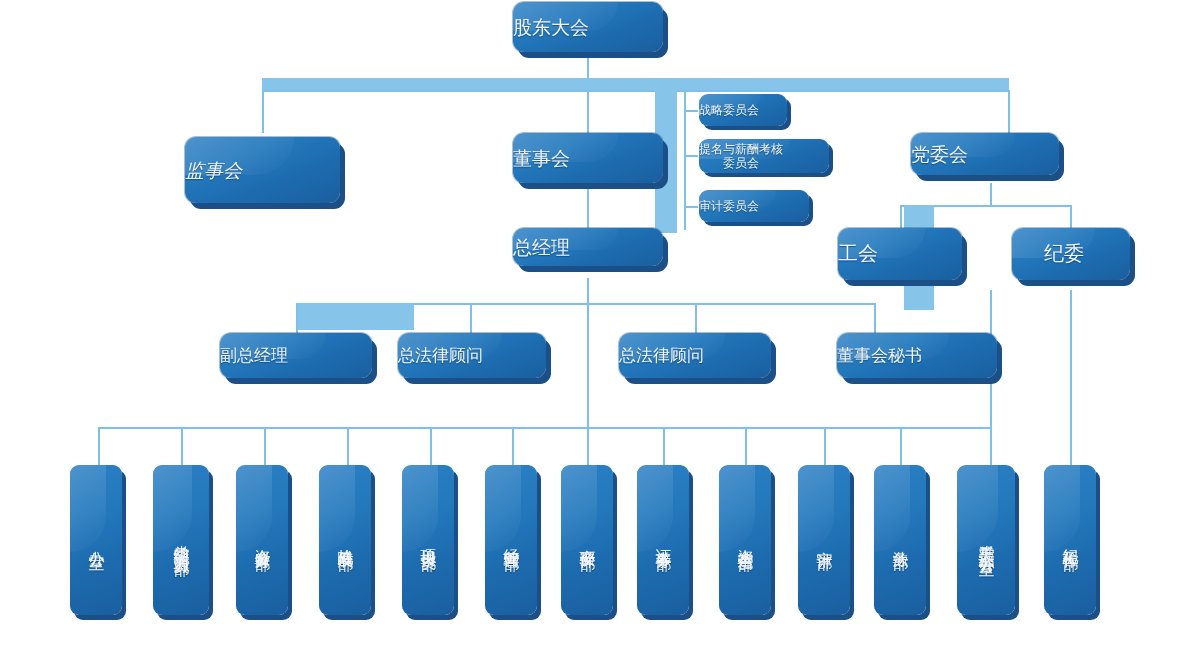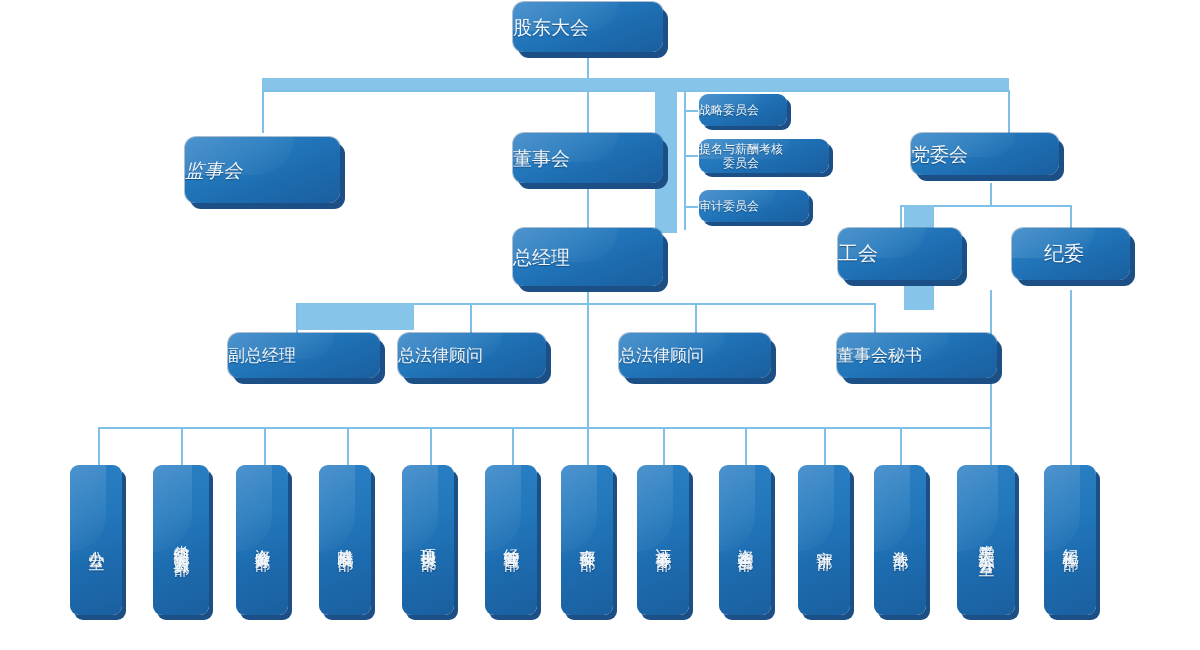--- a/index.html
+++ b/index.html
@@ -151,33 +151,33 @@
     <span class="lbl">战略委员会</span>
   </div>
   <div class="node cmt-node" style="left:699px; top:139px; width:130px; height:34px;">
     <span class="lbl" style="white-space:pre-line;">提名与薪酬考核
 委员会</span>
   </div>
   <div class="node cmt-node" style="left:699px; top:190px; width:110px; height:32px;">
     <span class="lbl">审计委员会</span>
   </div>
 
-  <div class="node lvl3-node" style="left:513px; top:228px; width:150px; height:58px;">
+  <div class="node lvl3-node" style="left:513px; top:228px; width:150px; height:38px;">
     <span class="lbl">总经理</span>
   </div>
 
   <div class="node side-node" style="left:838px; top:228px; width:124px; height:52px;">
     <span class="lbl">工会</span>
   </div>
 
   <div class="node side-node" style="left:1012px; top:228px; width:118px; height:52px;padding-left:32px;">
     <span class="lbl">纪委</span>
   </div>
 
-  <div class="node exec-node" style="left:220px; top:333px; width:152px; height:45px;margin-left:8px;">
+  <div class="node exec-node" style="left:220px; top:333px; width:152px; height:45px;">
     <span class="lbl">副总经理</span>
   </div>
   <div class="node exec-node" style="left:398px; top:333px; width:148px; height:45px;">
     <span class="lbl">总法律顾问</span>
   </div>
   <div class="node exec-node" style="left:619px; top:333px; width:152px; height:45px;">
     <span class="lbl">总法律顾问</span>
   </div>
   <div class="node exec-node" style="left:837px; top:333px; width:160px; height:45px;">
     <span class="lbl">董事会秘书</span>

